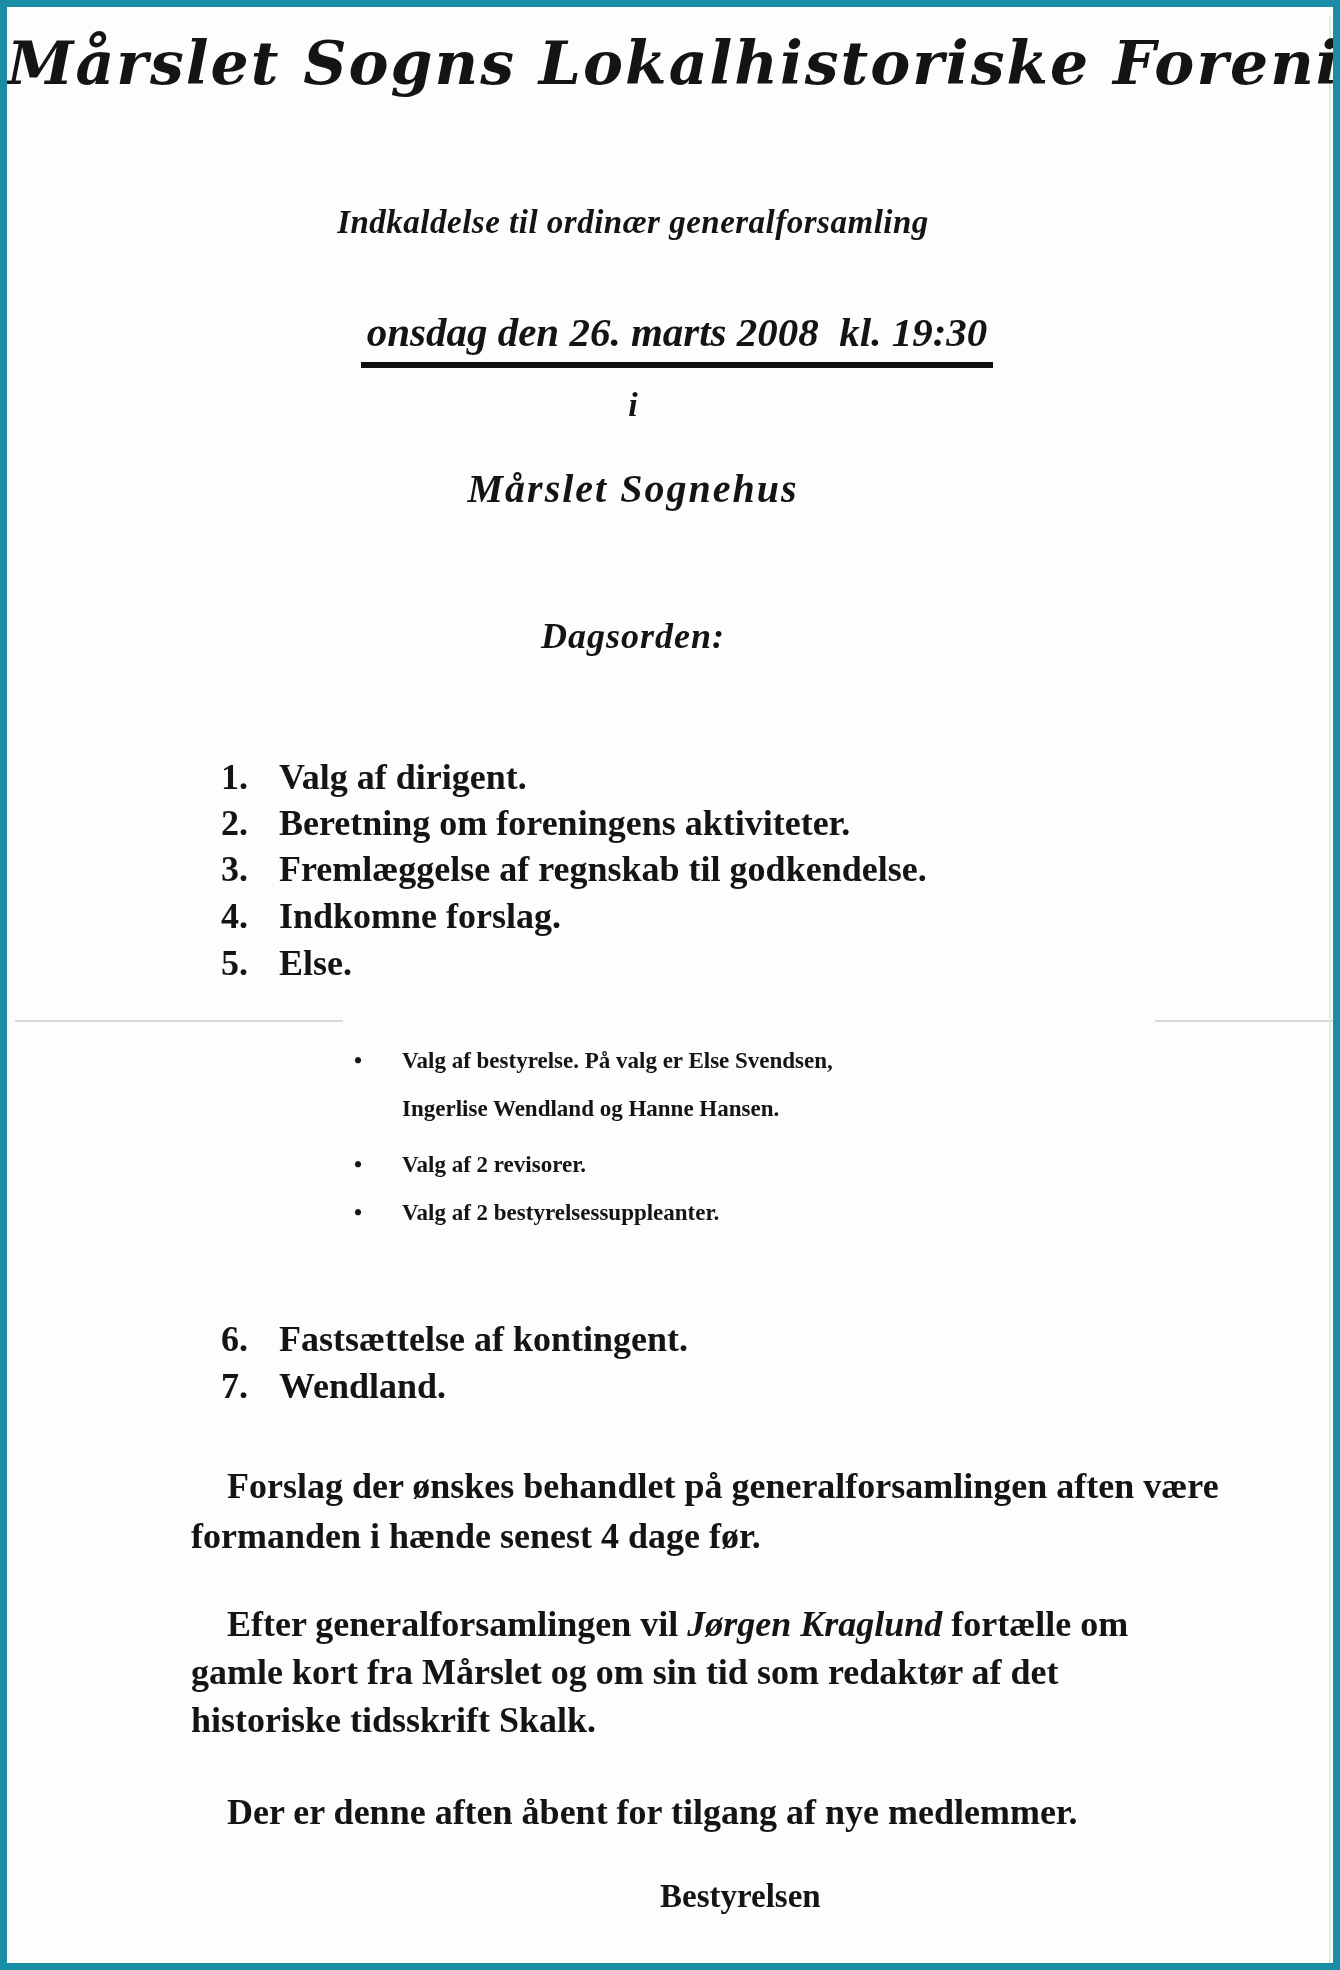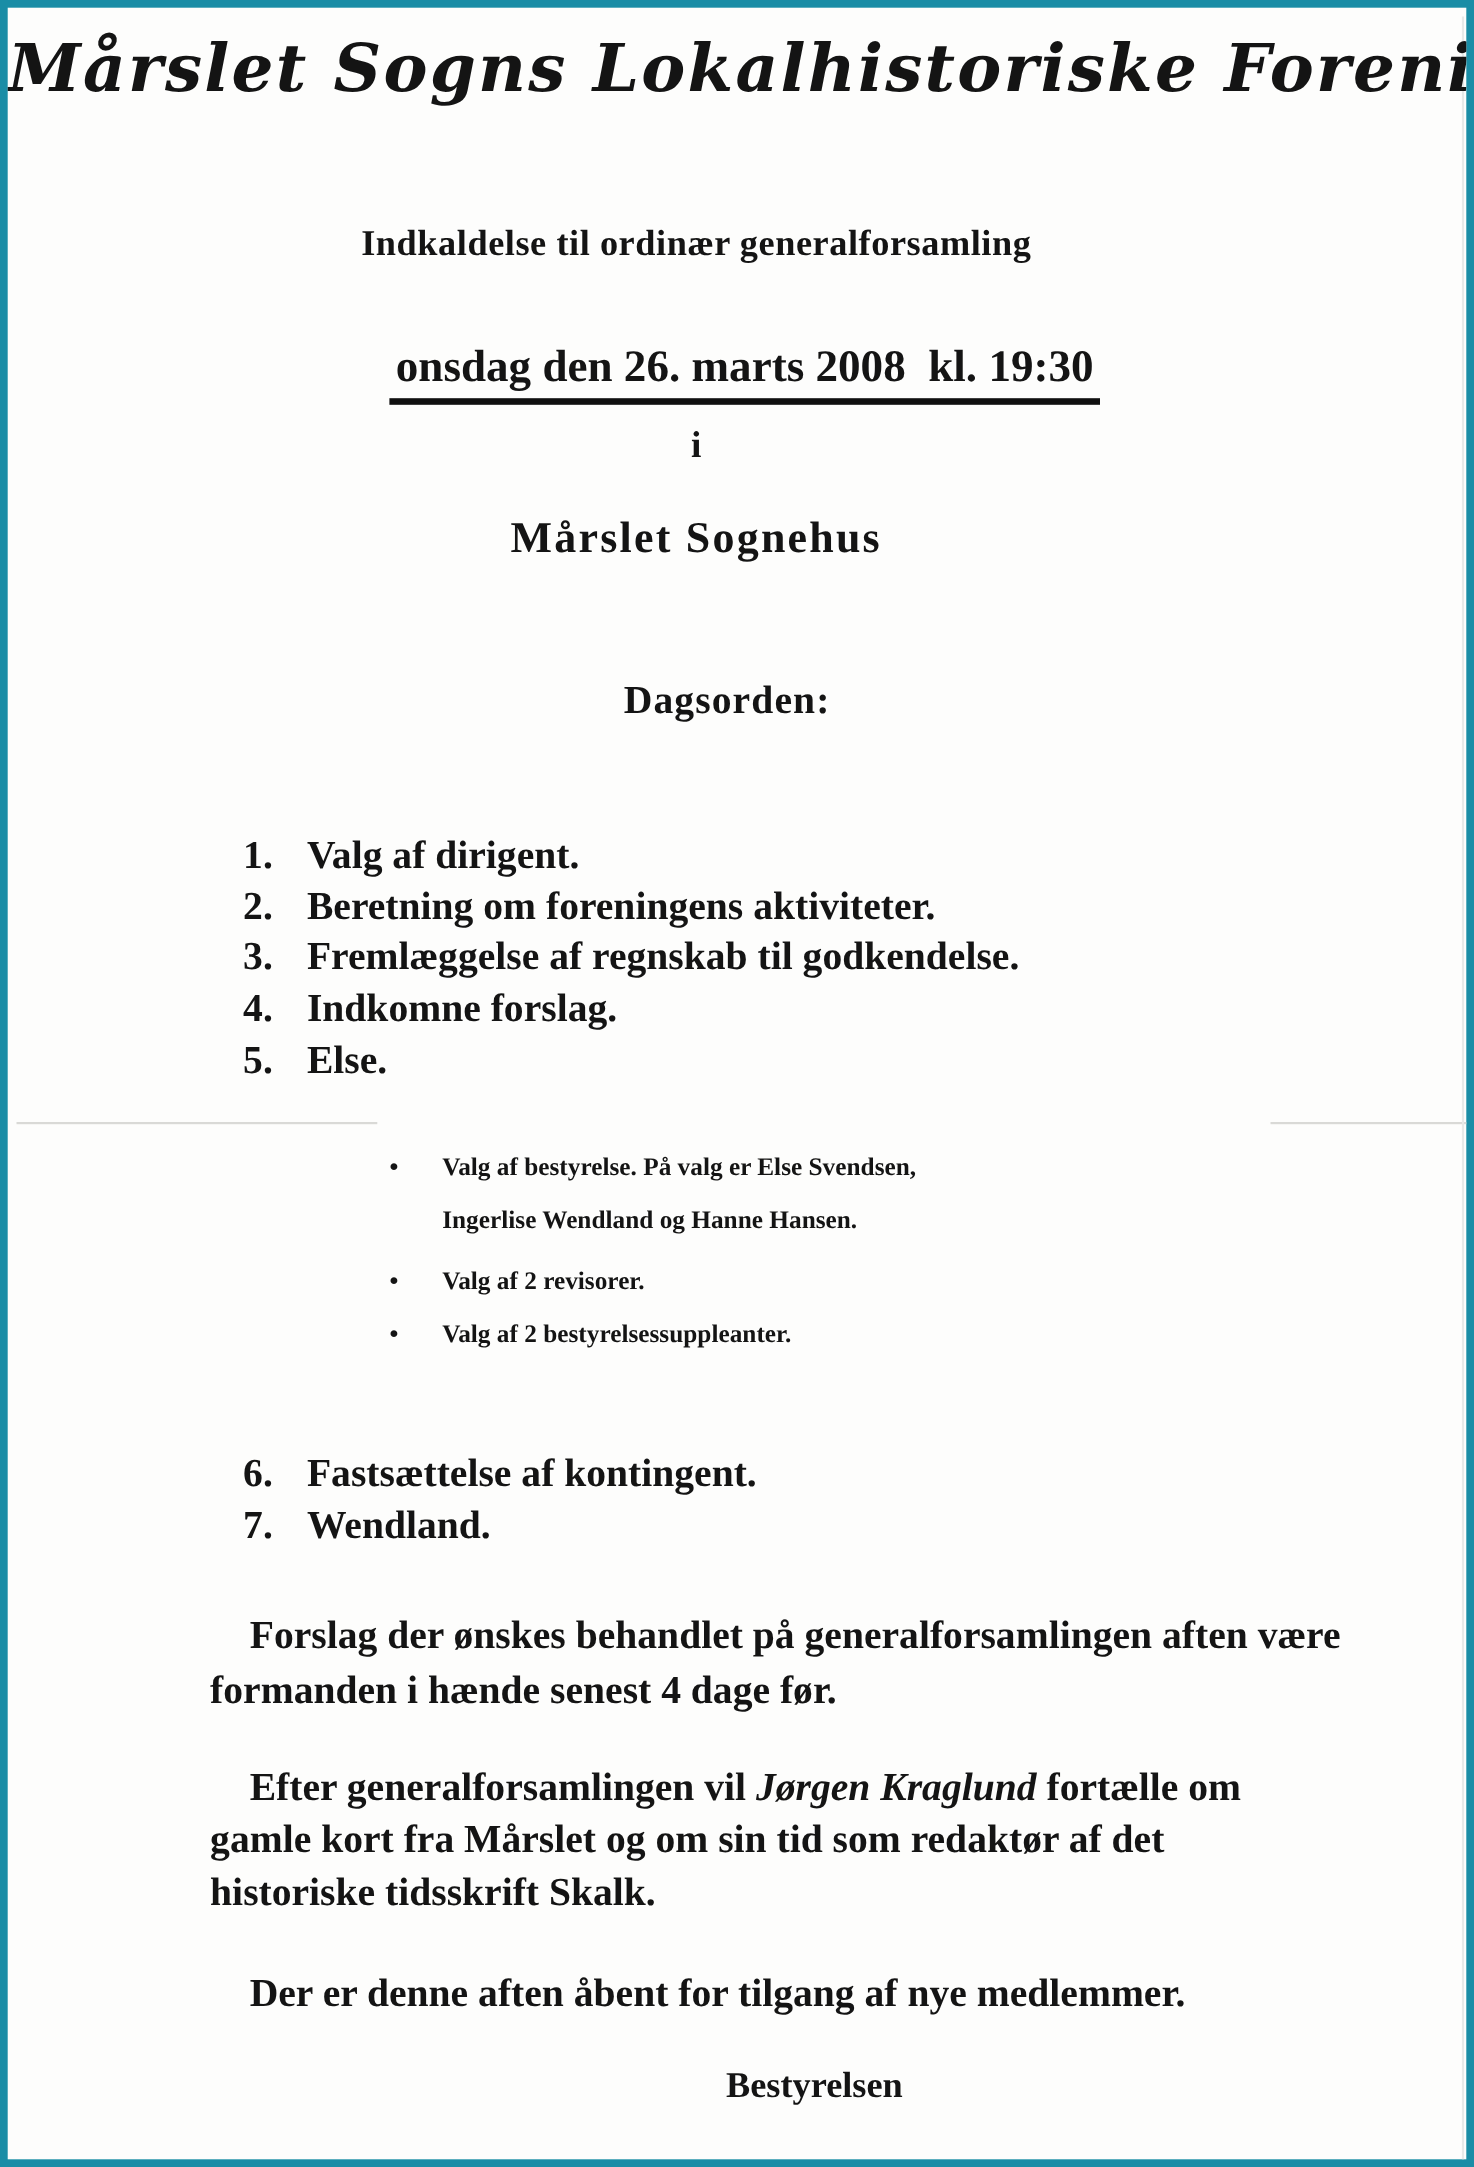--- a/index.html
+++ b/index.html
@@ -16,40 +16,40 @@
     border:7px solid #1a8da6;
     overflow:hidden;
   }
   .txt {
     position:absolute;
     font-weight:bold;
     color:#141414;
     white-space:pre;
     line-height:1.2;
   }
-  .center { left:0; width:1252px; text-align:center; }
+  .center { left:0; width:1252px; text-align:center;font-style:italic; }
 
   .script-title {
     top:20px;
     font-family:"DejaVu Serif","Liberation Serif",serif;
     font-style:italic;
     font-size:60px;
     letter-spacing:2px;
   }
   .heading { top:196px; font-size:33px; letter-spacing:0.5px; }
   .date-wrap { top:282px;padding-left:36px; }
   .date-line {
     display:inline-block;
     font-size:41px;
     border-bottom:6px solid #101010;
     padding:0 6px 5px 6px;
   }
   .connector { top:378px; font-size:34px; }
   .venue { top:458px; font-size:40px; letter-spacing:2px; }
-  .agenda-title { top:608px; font-size:36px; letter-spacing:1px;margin-left:28px; }
+  .agenda-title { top:608px; font-size:36px; letter-spacing:1px; }
 
   .agenda-row { left:178px; font-size:36px; }
   .agenda-row .num { display:inline-block; width:58px; }
 
   .bullet-row { left:324px; font-size:23px; line-height:48px; }
   .bullet-row .dot { display:inline-block; width:48px; }
   .bullet-row .wrap2 { display:inline-block; vertical-align:top; }
 
   .para { left:184px; font-size:36px; line-height:50px; }
   .para-tight { line-height:48px; }

